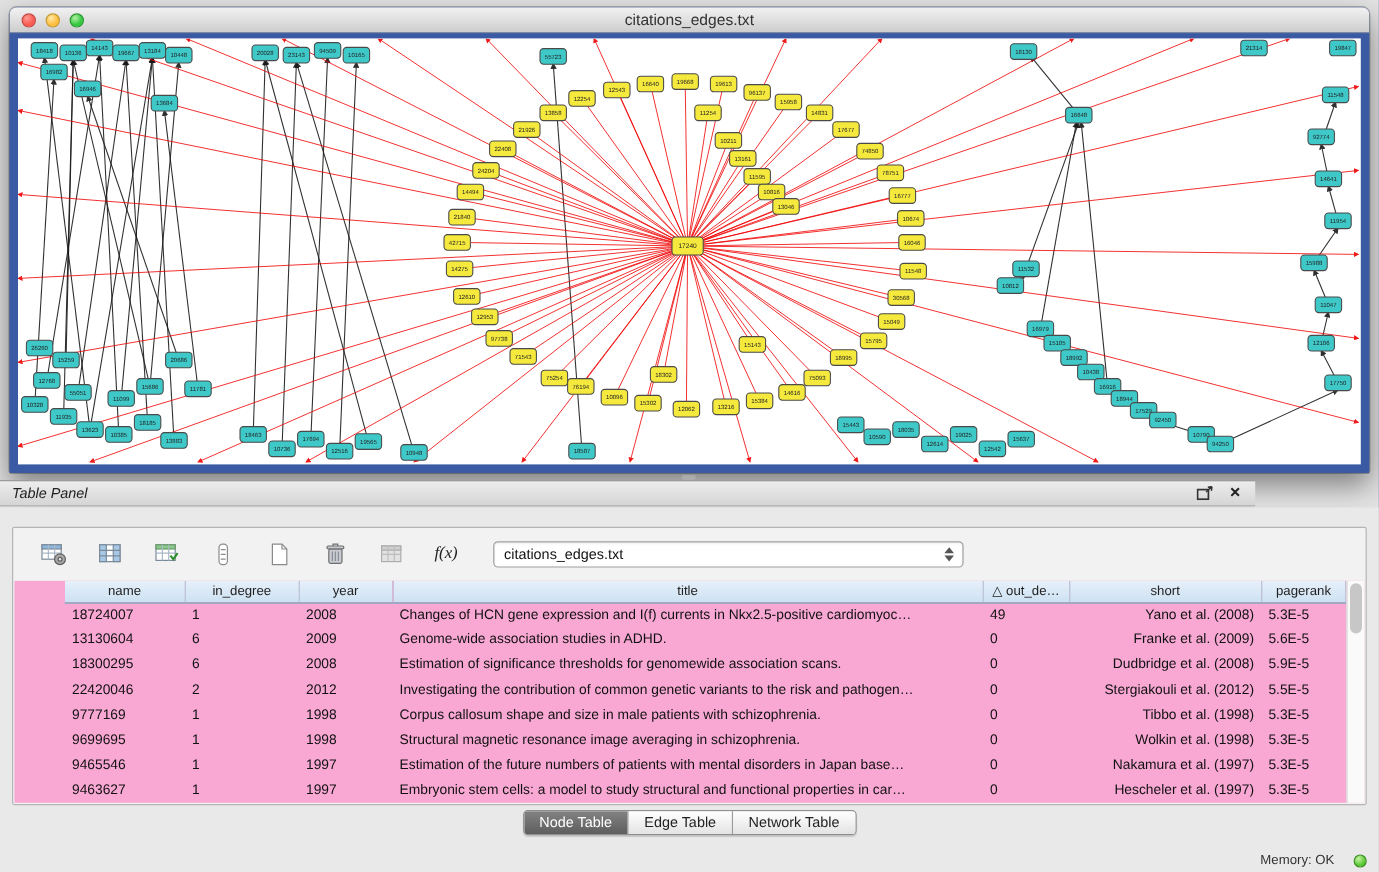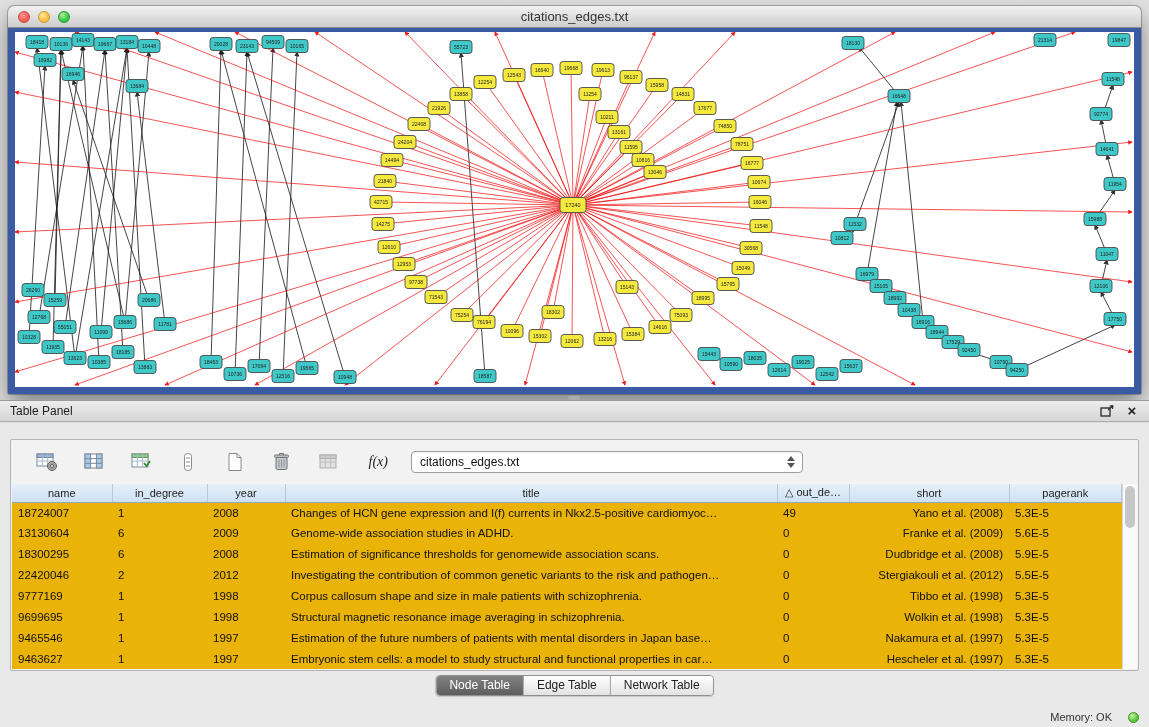--- a/index.html
+++ b/index.html
@@ -36,52 +36,52 @@
     background:#3a5aa4; padding:4px 7px 7px 7px;
   }
   .graph-area { width:100%; height:100%; background:#ffffff; overflow:hidden; }
   svg text { font-family:"Liberation Sans", sans-serif; }
 
   
   .splitter-dot { position:absolute; left:568px; top:396px; width:12px; height:4px; border-radius:2px; background:#ababab; }
 
   
   .panel-header {
-    position:absolute; left:0; top:400px; width:1149px; height:22px;
+    position:absolute; left:0; top:400px; width:1046px; height:22px;
     background:linear-gradient(#ededed,#d5d5d5);
-    border-top:1px solid #9b9b9b; border-bottom:1px solid #aeaeae;
+    border-top:1px solid #9b9b9b; border-bottom:1px solid #aeaeae;font-style:italic;
   }
   .panel-header .panel-title { position:absolute; left:10px; top:3px; font-size:12px; color:#222; }
   .panel-header .hdr-icons { position:absolute; right:10px; top:2px; display:flex; gap:10px; align-items:center; }
   .float-btn { width:16px; height:16px; display:flex; align-items:center; justify-content:center; }
   .close-btn { font-size:15px; font-weight:bold; color:#222; line-height:16px; width:14px; text-align:center; cursor:default; }
 
   .panel-body { position:absolute; left:0; top:423px; width:1149px; bottom:0; background:#e9e9e9; }
 
   .content-box {
     position:absolute; left:10px; right:10px; top:16px; height:232px;
     background:#f2f2f2; border:1px solid #b5b5b5; border-radius:2px;
   }
 
   
   .toolbar { position:absolute; left:0; right:0; top:0; height:44px; display:flex; align-items:center; padding-left:10px; gap:9px; }
-  .tool-btn { width:26px; height:24px; display:flex; align-items:center; justify-content:flex-end; border-radius:3px;margin-left:12px; }
+  .tool-btn { width:26px; height:24px; display:flex; align-items:center; justify-content:flex-start; border-radius:3px;margin-left:12px; }
   .fx-label { font-size:14px; font-style:italic; color:#222; font-family:"Liberation Serif", serif; }
   .combo {
     margin-left:14px; width:392px; height:22px; background:#fff;
     border:1px solid #9f9f9f; border-radius:4px; display:flex; align-items:center;
     box-shadow:inset 0 1px 2px rgba(0,0,0,.08);
   }
   .combo .combo-value { flex:1; font-size:12px; color:#111; padding-left:8px; }
   .combo .combo-arrows { width:18px; display:flex; flex-direction:column; align-items:center; gap:2px; padding-right:4px; }
   .combo .arr-up   { width:0; height:0; border-left:4px solid transparent; border-right:4px solid transparent; border-bottom:5px solid #555; }
   .combo .arr-down { width:0; height:0; border-left:4px solid transparent; border-right:4px solid transparent; border-top:5px solid #555; }
 
   
-  .table-wrap { position:absolute; left:1px; right:1px; top:44px; bottom:1px; background:#eab308; display:flex; }
+  .table-wrap { position:absolute; left:1px; right:1px; top:44px; bottom:1px; background:#f9a8d4; display:flex;padding-left:42px; }
   table.data { border-collapse:collapse; table-layout:fixed; width:calc(100% - 15px); }
   table.data th {
     height:18px; font-size:11px; font-weight:normal; color:#222; text-align:center;
     background:linear-gradient(#e6f0fa,#cde1f2);
     border-right:1px solid #b6c8da; border-bottom:1px solid #93a9c0;
     overflow:hidden; white-space:nowrap;
   }
   table.data td {
     height:16px; font-size:11.5px; color:#111; padding:0 6px;
     white-space:nowrap; overflow:hidden;

